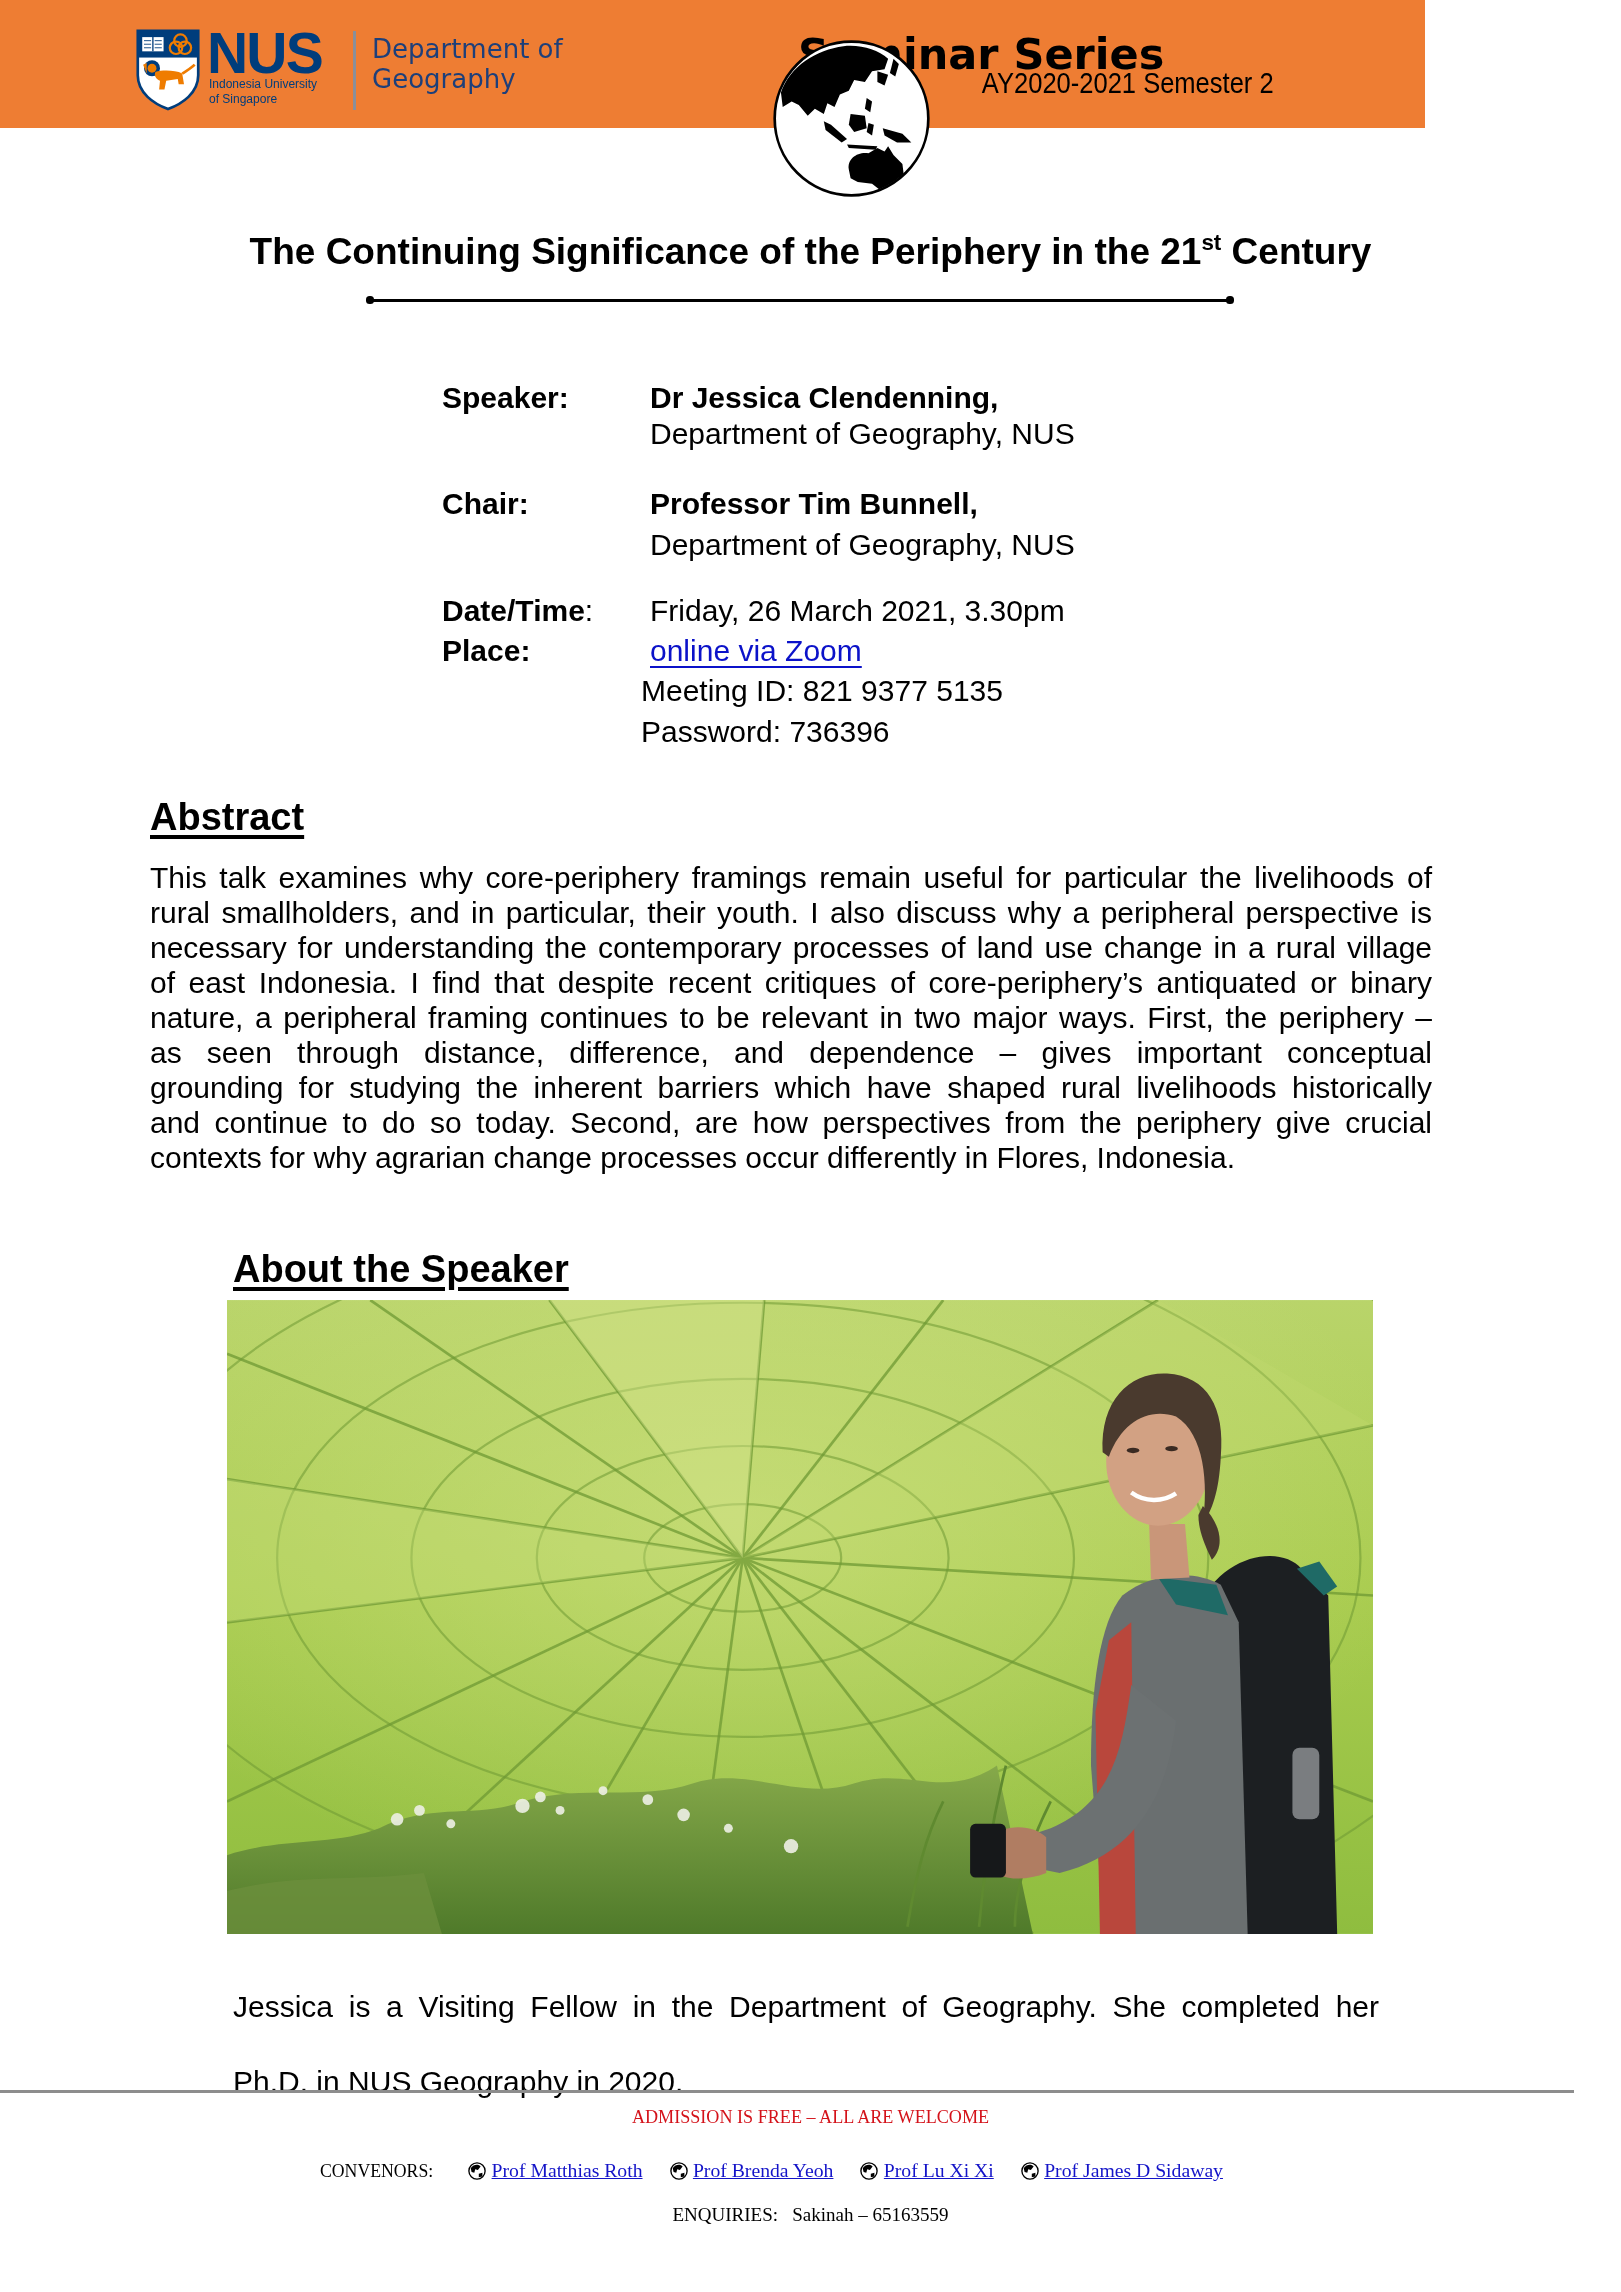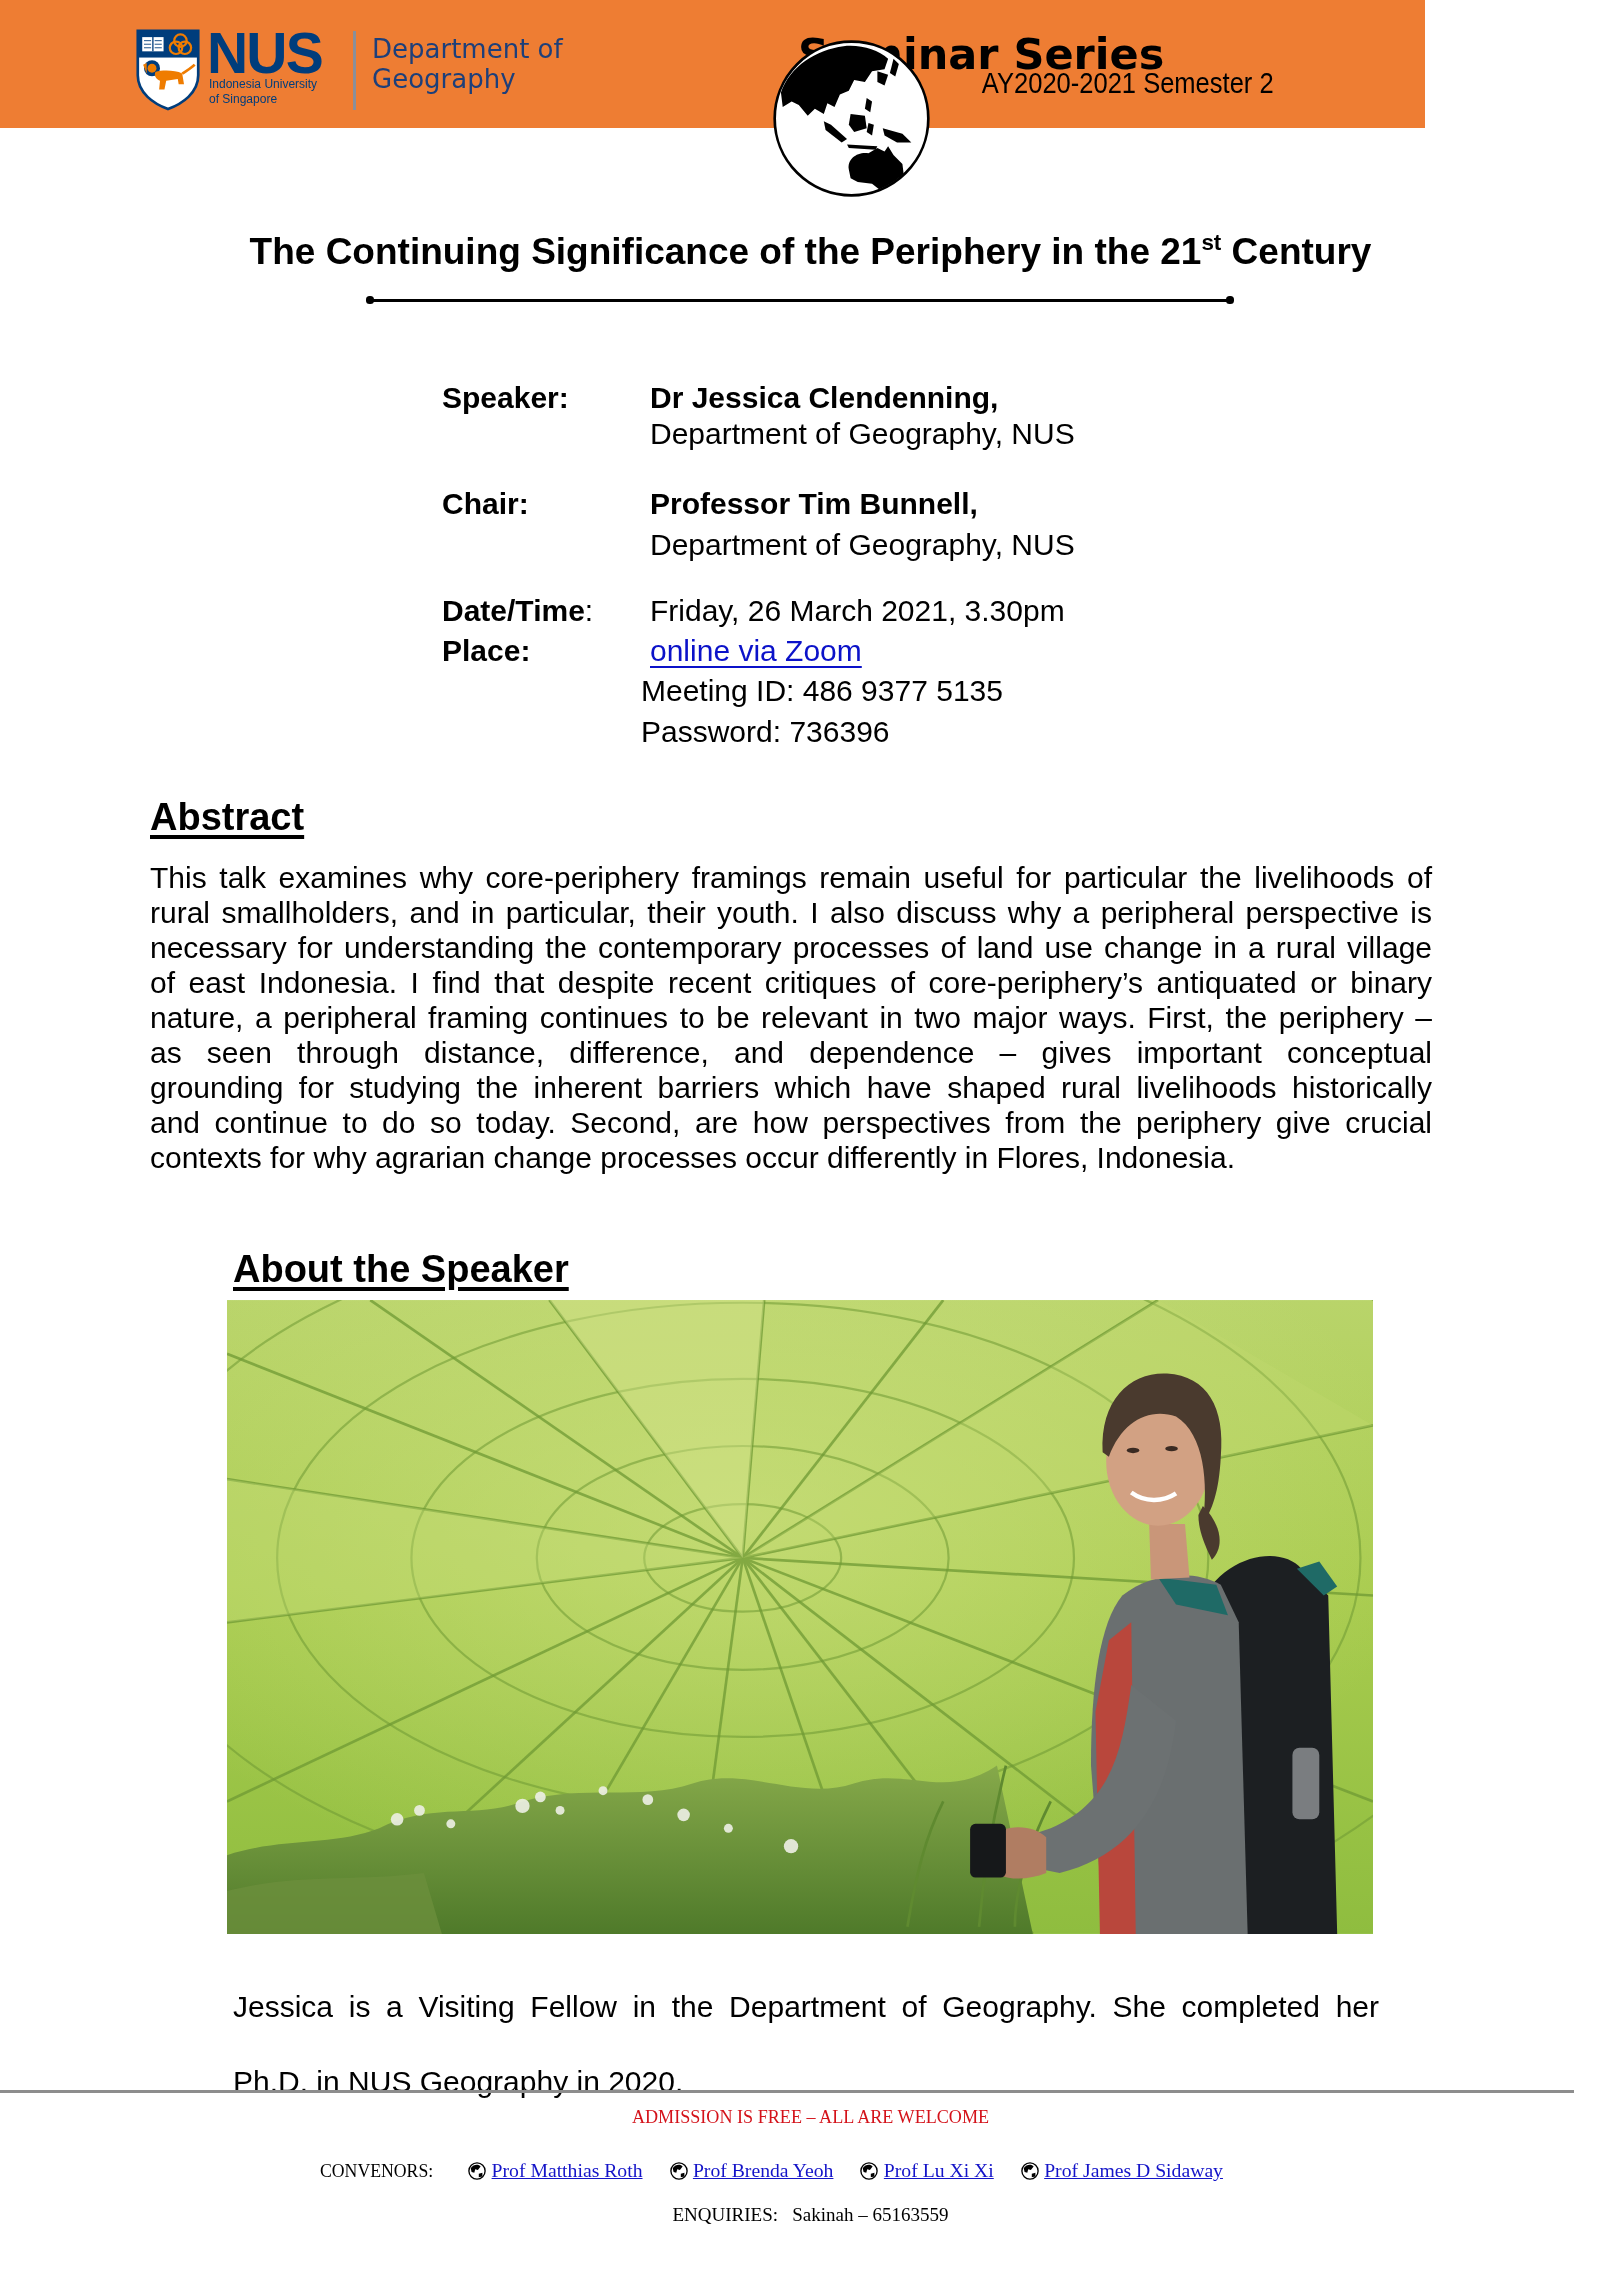--- a/index.html
+++ b/index.html
@@ -152,21 +152,21 @@
 
 <div class="dt lbl" style="top:486px">Chair:</div>
 <div class="dt val b" style="top:486px">Professor Tim Bunnell,</div>
 <div class="dt val" style="top:527px">Department of Geography, NUS</div>
 
 <div class="dt" style="left:442px; top:593px"><span class="b">Date/Time</span><span>:</span></div>
 <div class="dt val" style="top:593px">Friday, 26 March 2021, 3.30pm</div>
 
 <div class="dt lbl" style="top:633px">Place:</div>
 <a class="dt val link" style="top:633px">online via Zoom</a>
-<div class="dt" style="left:641px; top:673px">Meeting ID: 486 9377 5135</div>
+<div class="dt" style="left:641px; top:673px">Meeting ID: 821 9377 5135</div>
 <div class="dt" style="left:641px; top:714px">Password: 736396</div>
 
 <div class="h2" style="left:150px; top:795px">Abstract</div>
 <div class="abstract">
   <span class="ln">This talk examines why core-periphery framings remain useful for particular the livelihoods of</span>
   <span class="ln">rural smallholders, and in particular, their youth. I also discuss why a peripheral perspective is</span>
   <span class="ln">necessary for understanding the contemporary processes of land use change in a rural village</span>
   <span class="ln">of east Indonesia. I find that despite recent critiques of core-periphery’s antiquated or binary</span>
   <span class="ln">nature, a peripheral framing continues to be relevant in two major ways. First, the periphery –</span>
   <span class="ln">as seen through distance, difference, and dependence – gives important conceptual</span>

